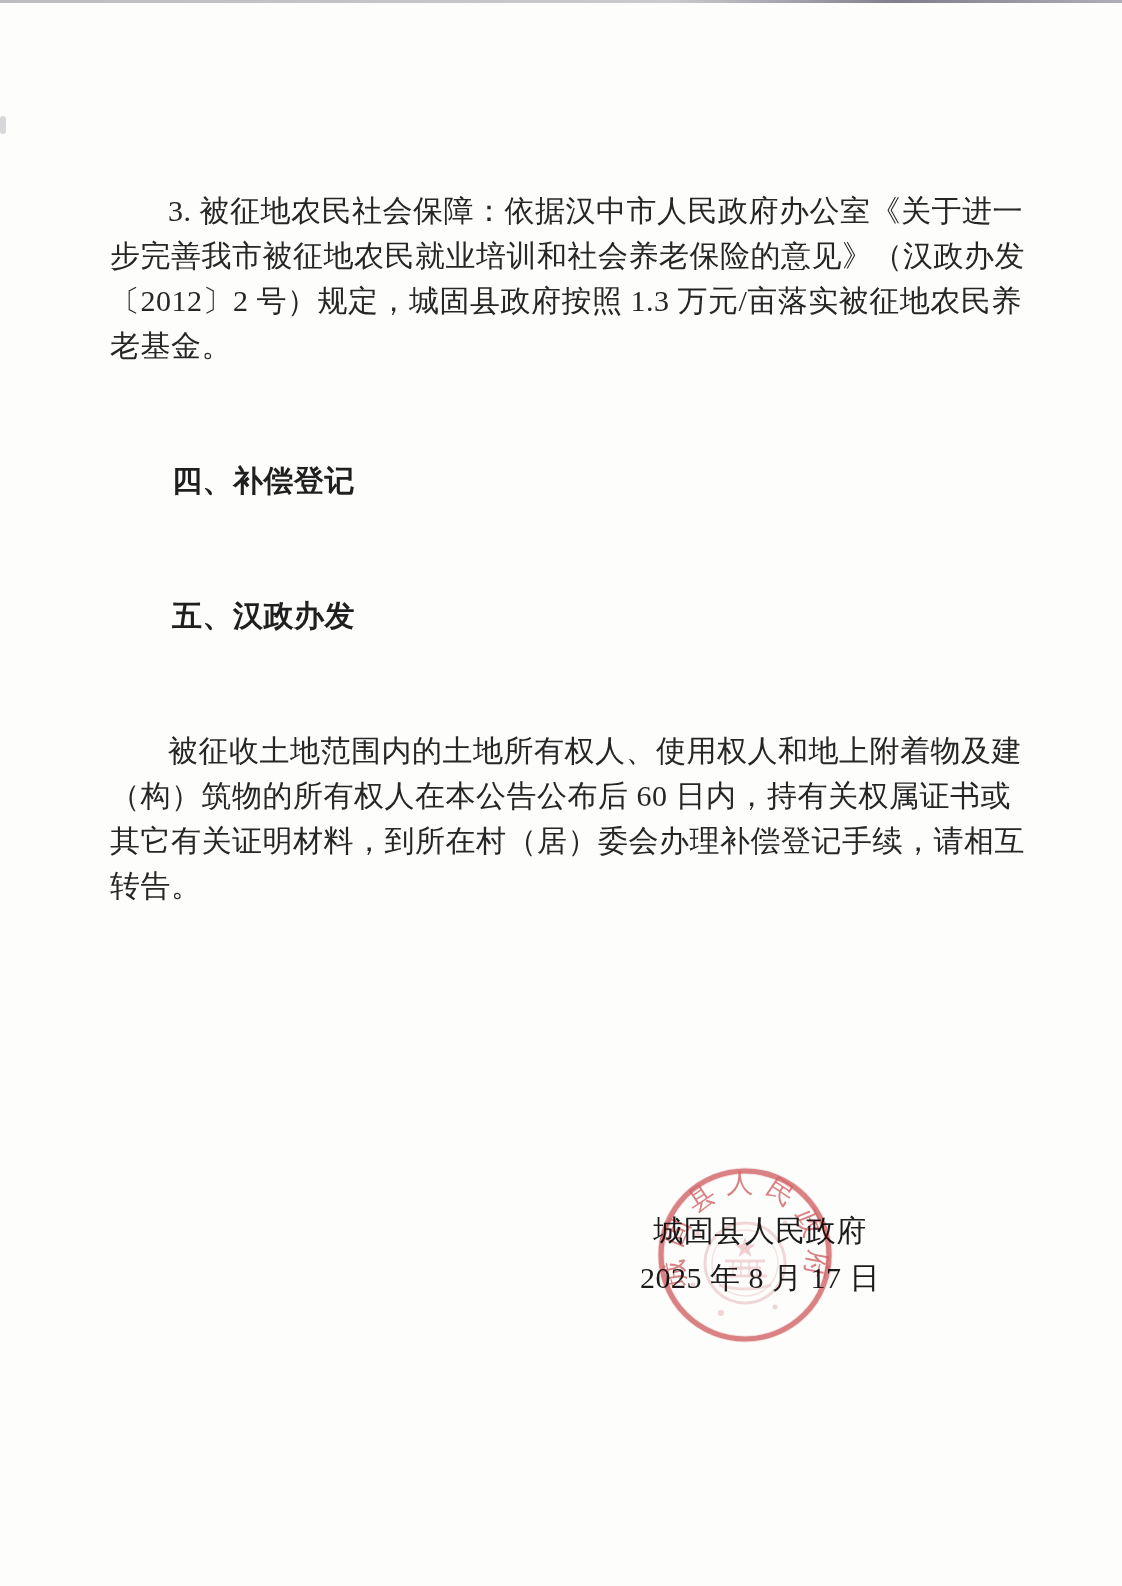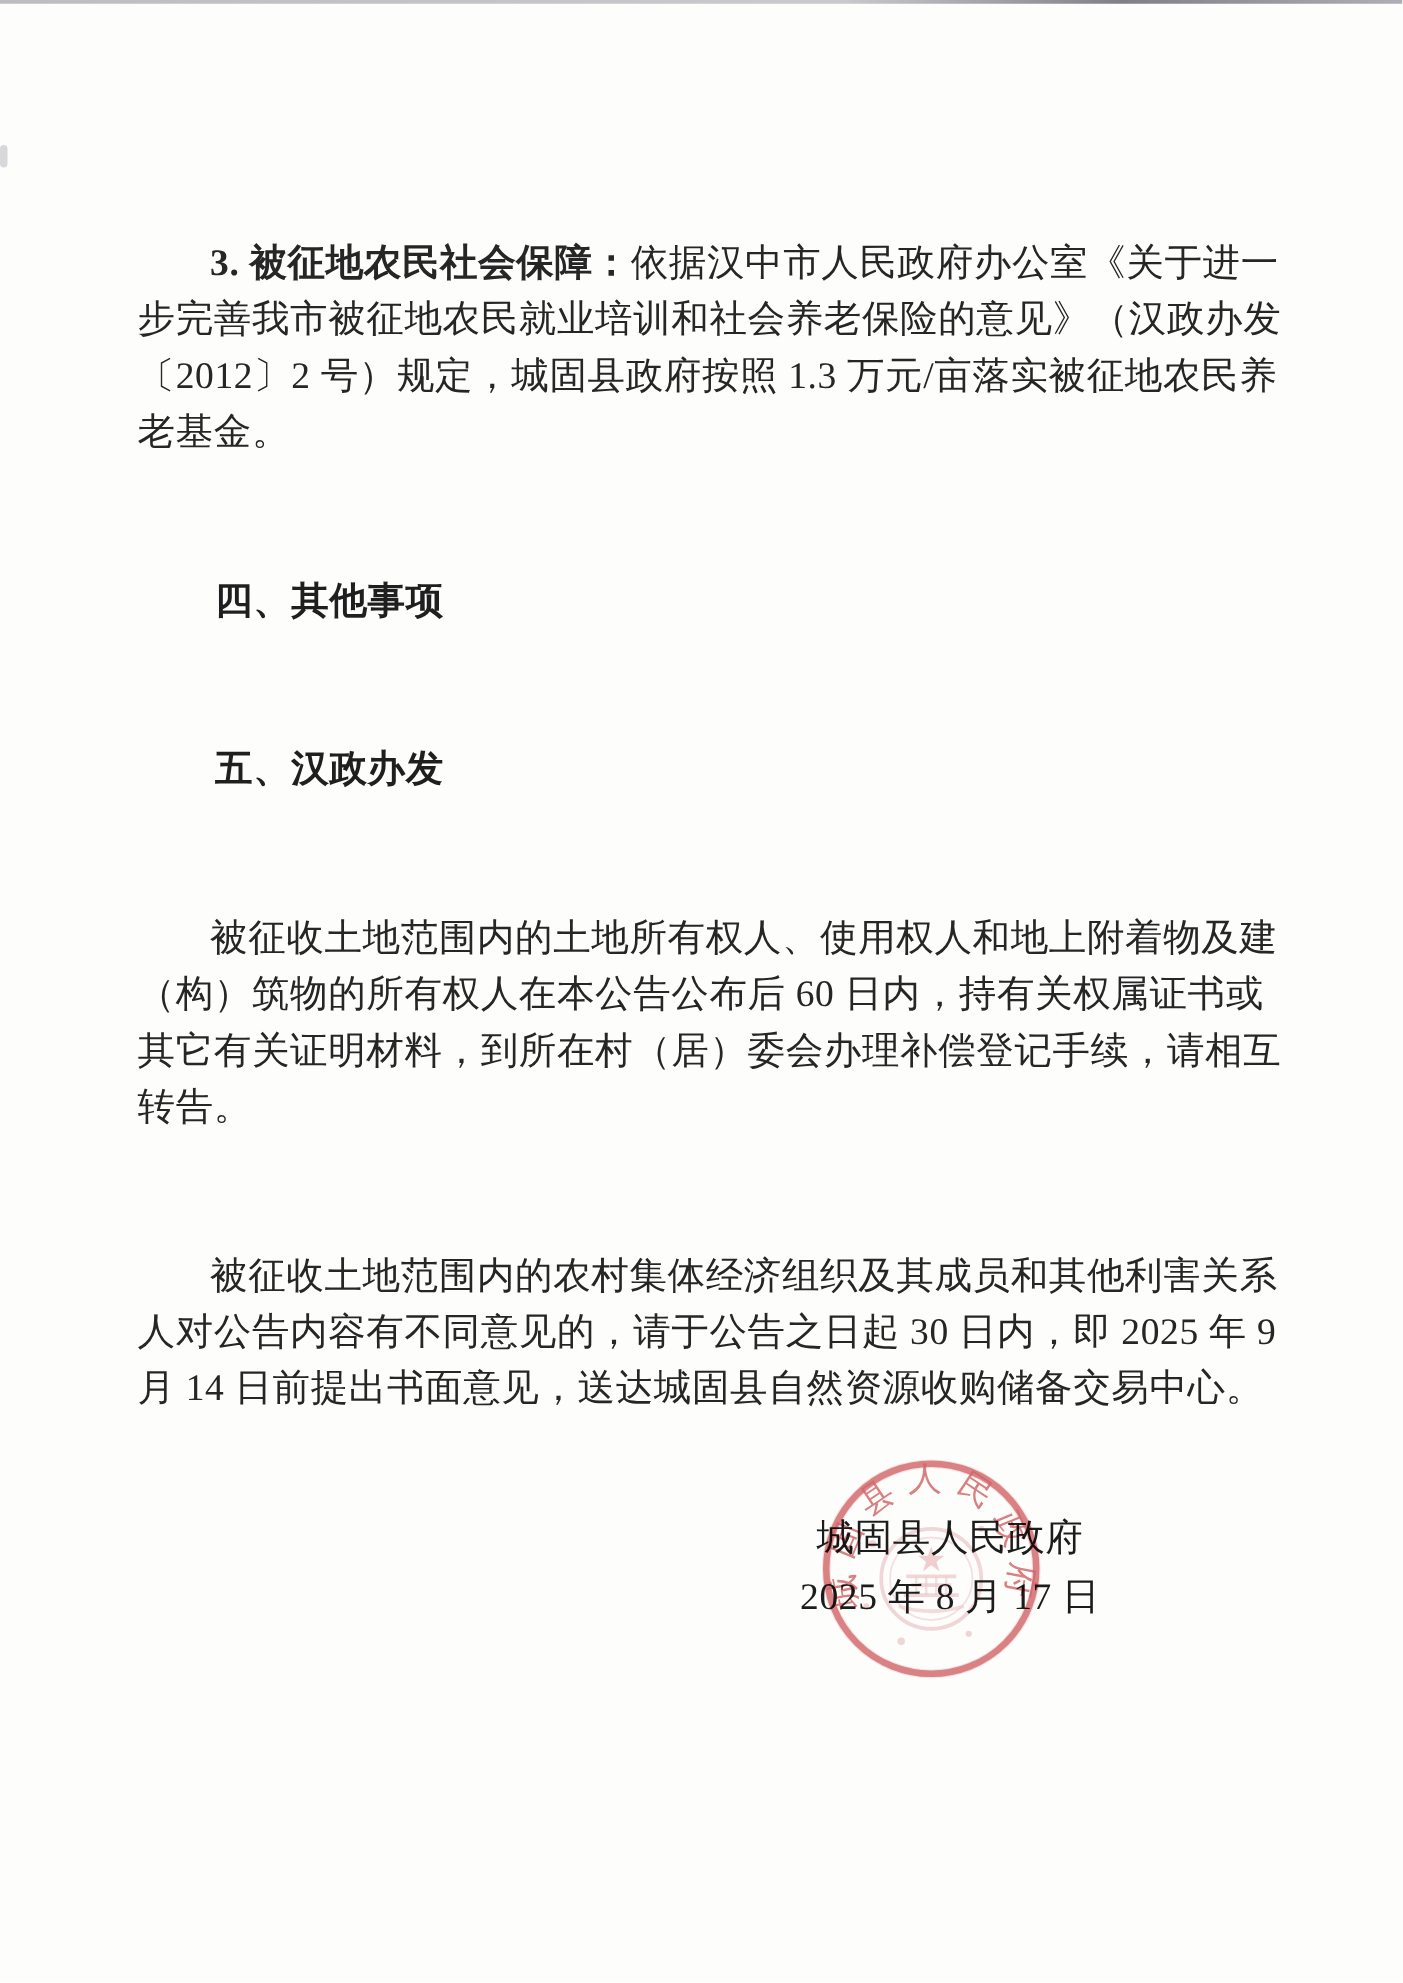--- a/index.html
+++ b/index.html
@@ -30,21 +30,21 @@
   
   .doc-body {
     position: absolute; left: 110px; top: 98px;
     width: 960px;
     font-size: 30px;
     line-height: 45px;
     white-space: pre;           
     letter-spacing: 0.5px;
   }
   .para { margin: 0; text-indent: 58px; }
-  .para .lead { font-weight: bold; }
+  .para .lead { font-weight: normal; }
   .heading {
     margin: 0;
     font-family: "Liberation Sans", "DejaVu Sans", sans-serif;
     font-weight: bold;
     font-size: 30px;
     line-height: 45px;
     text-indent: 62px;
     color: #1f1f1f;
   }
   
@@ -70,29 +70,26 @@
 <body>
 
 <div class="scan-top"></div>
 <div class="scan-smudge"></div>
 
 <div class="doc-body">
   <p class="para"><span class="lead">3. 被征地农民社会保障：</span><span>依据汉中市人民政府办公室《关于进一
 步完善我市被征地农民就业培训和社会养老保险的意见》（汉政办发
 〔2012〕2 号）规定，城固县政府按照 1.3 万元/亩落实被征地农民养
 老基金。</span></p>
-  <h2 class="heading">四、其他事项</h2>
+  <h2 class="heading">四、补偿登记</h2>
   <h2 class="heading">五、汉政办发</h2>
   <p class="para">被征收土地范围内的土地所有权人、使用权人和地上附着物及建
 （构）筑物的所有权人在本公告公布后 60 日内，持有关权属证书或
 其它有关证明材料，到所在村（居）委会办理补偿登记手续，请相互
 转告。</p>
-  <p class="para">被征收土地范围内的农村集体经济组织及其成员和其他利害关系
-人对公告内容有不同意见的，请于公告之日起 30 日内，即 2025 年 9
-月 14 日前提出书面意见，送达城固县自然资源收购储备交易中心。</p>
   
   
 </div>
 
 <div class="signature">
   <div>城固县人民政府</div>
   <div>2025 年 8 月 17 日</div>
 </div>
 
 <svg class="seal" viewBox="0 0 220 220" xmlns="http://www.w3.org/2000/svg">

